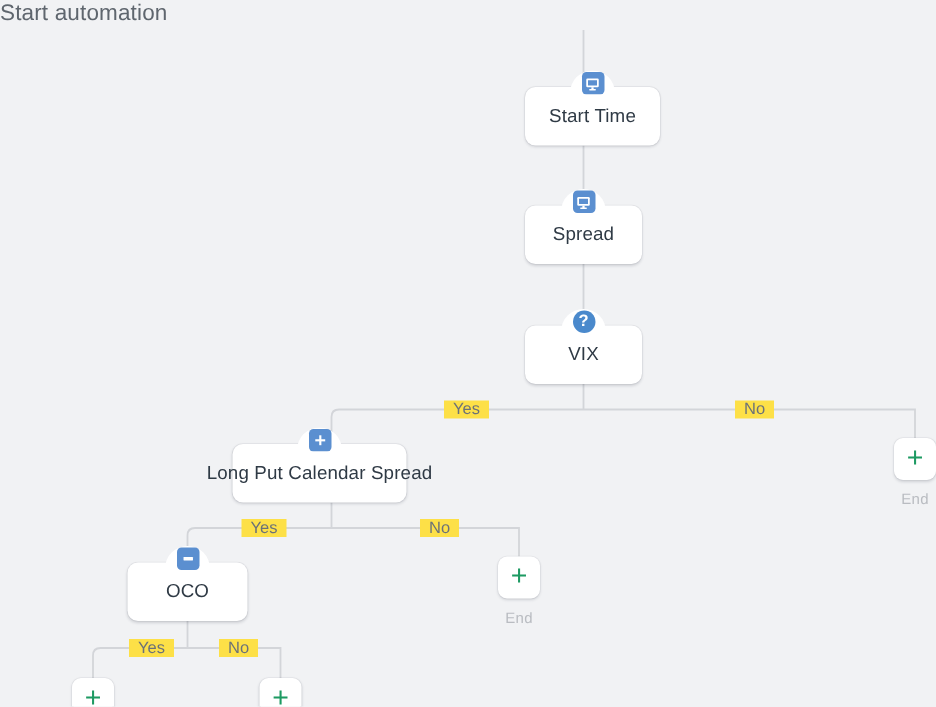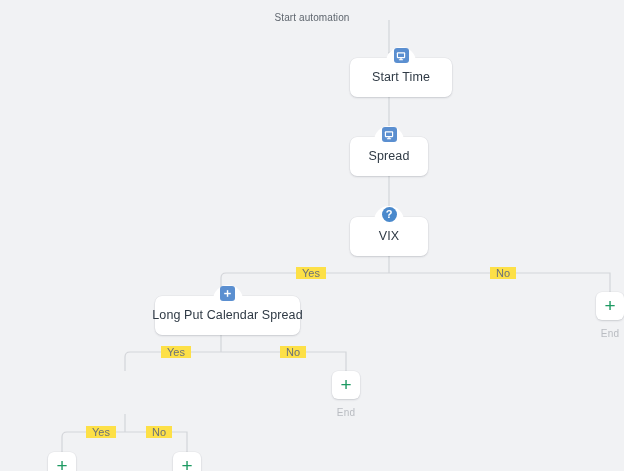--- a/index.html
+++ b/index.html
@@ -126,25 +126,25 @@
     font-size: 11px;
     color: #6b7178;
     background: #fde047;
     padding: 0 6px;
     line-height: 12px;
     white-space: nowrap;
   }
   
   #start-caption {
     position: absolute;
-    top: 12px;
+    top: 0px;
     left: 0;
     width: 624px;
-    text-align: center;
-    font-size: 10px;
+    text-align: left;
+    font-size: 15px;
     color: #5f666e;
     letter-spacing: .1px;
   }
 </style>
 </head>
 <body>
 
 <div id="canvas">
 
   <svg id="wires" viewBox="0 0 624 471" width="624" height="471" xmlns="http://www.w3.org/2000/svg">
@@ -167,21 +167,21 @@
       <line x1="221" y1="335" x2="221" y2="352"></line>
       <path d="M125,371 L125,357 Q125,352 130,352 L346,352 Q346,352 346,357 L346,371"></path>
 
       <line x1="125" y1="414" x2="125" y2="432"></line>
       <path d="M62,452 L62,437 Q62,432 67,432 L187,432 Q187,432 187,437 L187,452"></path>
     </g>
   </svg>
 
   <div id="start-caption">Start automation</div>
 
-  <div class="node" style="left:350px; top:58px; width:102px; height:39px;">
+  <div class="node" style="left:350px; top:58px; width:90px; height:39px;">
     <div class="badge-wrap">
       <div class="badge-notch"></div>
       <div class="badge">
         <svg width="10" height="10" viewBox="0 0 12 12">
           <rect x="1" y="1.6" width="10" height="7" rx="1" fill="#ffffff"></rect>
           <rect x="2.4" y="3" width="7.2" height="4.2" fill="#5b8fd0"></rect>
           <rect x="5.1" y="8.6" width="1.8" height="2" fill="#ffffff"></rect>
           <rect x="3.3" y="10" width="5.4" height="1.1" rx=".5" fill="#ffffff"></rect>
         </svg>
       </div>
@@ -207,33 +207,44 @@
   <div class="node" style="left:350px; top:217px; width:78px; height:39px;">
     <div class="badge-wrap">
       <div class="badge-notch"></div>
       <div class="badge round">
         <span class="glyph-text">?</span>
       </div>
     </div>
     <span class="node-label">VIX</span>
   </div>
 
-  <div class="node" style="left:155px; top:296px; width:145px; height:39px;">
+  <div class="node" style="left:155px; top:296px; width:116px; height:39px;">
     <div class="badge-wrap">
       <div class="badge-notch"></div>
       <div class="badge">
         <svg width="9" height="9" viewBox="0 0 12 12">
           <rect x="5.1" y="1.6" width="1.9" height="8.8" fill="#ffffff"></rect>
           <rect x="1.6" y="5.1" width="8.8" height="1.9" fill="#ffffff"></rect>
         </svg>
       </div>
     </div>
     <span class="node-label">Long Put Calendar Spread</span>
   </div>
 
+  <div class="node" style="left:85px; top:375px; width:80px; height:39px;">
+    <div class="badge-wrap">
+      <div class="badge-notch"></div>
+      <div class="badge">
+        <svg width="9" height="9" viewBox="0 0 12 12">
+          <rect x="1.8" y="4.4" width="8.4" height="3.2" rx=".4" fill="#ffffff"></rect>
+        </svg>
+      </div>
+    </div>
+    <span class="node-label">OCO</span>
+  </div>
 
   <div class="branch-label" style="left:296px; top:267px;">Yes</div>
   <div class="branch-label" style="left:490px; top:267px;">No</div>
 
   <div class="branch-label" style="left:161px; top:346px;">Yes</div>
   <div class="branch-label" style="left:280px; top:346px;">No</div>
 
   <div class="branch-label" style="left:86px; top:426px;">Yes</div>
   <div class="branch-label" style="left:146px; top:426px;">No</div>
 

